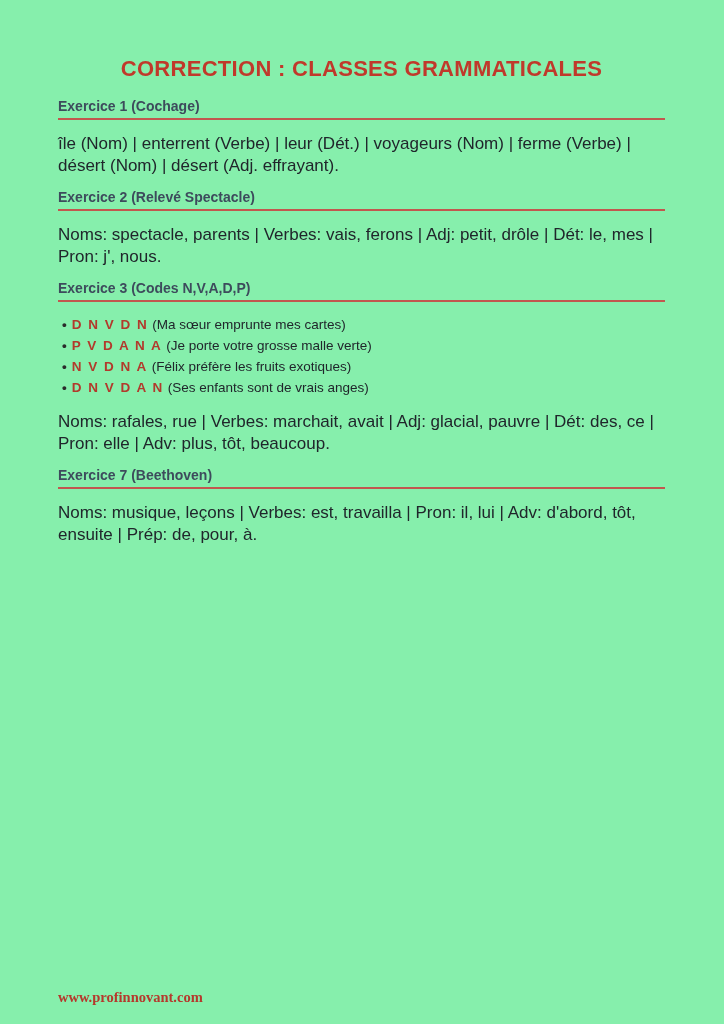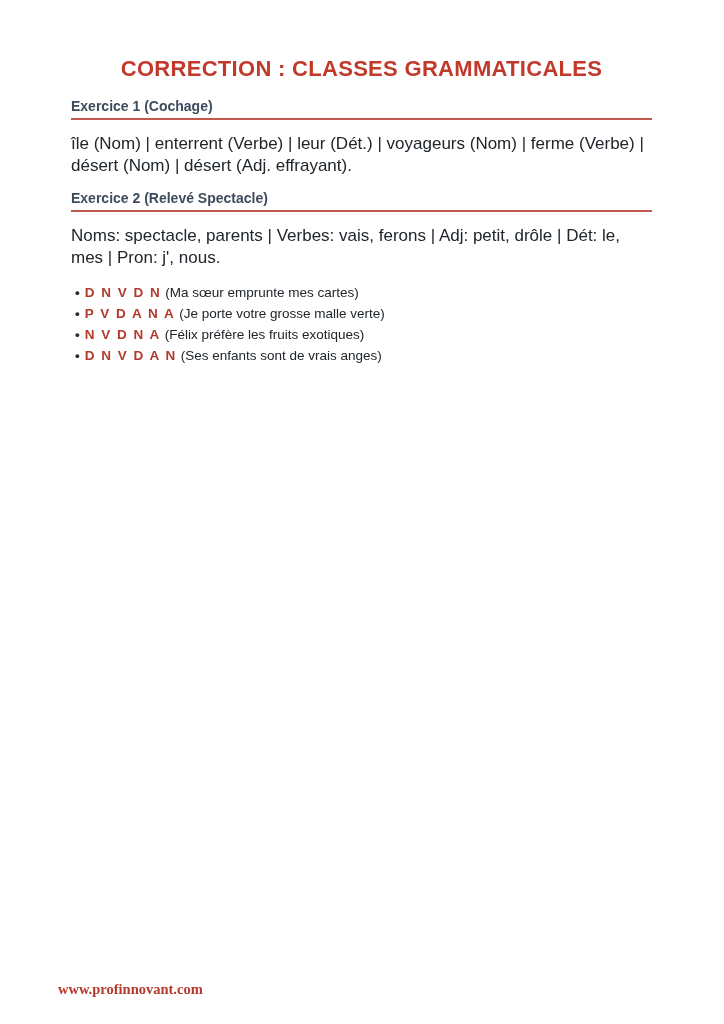--- a/index.html
+++ b/index.html
@@ -5,37 +5,37 @@
   html, body {
     margin: 0;
     padding: 0;
     background: #e9e9e9;
   }
   .page {
     position: relative;
     width: 724px;
     height: 1024px;
     margin: 0 auto;
-    background: #ffffff;
+    background: #86efac;
     box-sizing: border-box;
     padding: 56px 59px 0 58px;
     overflow: hidden;
     font-family: "Liberation Sans", sans-serif;
     color: #20262b;
   }
   .doc-title {
     margin: 0 0 16px 0;
     font-size: 22px;
     line-height: 26px;
     font-weight: bold;
     text-align: center;
     color: #c0392b;
     letter-spacing: 0.3px;
   }
-  .section { margin: 13px; }
+  .section { margin: 0; }
   .section-heading {
     margin: 12px 0 0 0;
     padding-bottom: 3px;
     border-bottom: 2px solid #c2574e;
     font-size: 14px;
     line-height: 17px;
     font-weight: bold;
     color: #3d4b5c;
   }
   .section-text {
@@ -62,21 +62,21 @@
   }
   .code-letters {
     font-weight: bold;
     color: #b23a2c;
     letter-spacing: 1.5px;
     margin-right: 4px;
   }
   .page-footer {
     position: absolute;
     left: 58px;
-    bottom: 26px;
+    bottom: 18px;
     text-align: right;
   }
   .footer-link {
     font-family: "Liberation Serif", serif;
     font-weight: bold;
     font-size: 14.5px;
     color: #b5382c;
     text-decoration: none;
     cursor: pointer;
   }
@@ -90,27 +90,33 @@
   <main id="sections">
       <section class="section">
         <h2 class="section-heading">Exercice 1 (Cochage)</h2>
         <p class="section-text">île (Nom) | enterrent (Verbe) | leur (Dét.) | voyageurs (Nom) | ferme (Verbe) | désert (Nom) | désert (Adj. effrayant).</p>
       </section>
       <section class="section">
         <h2 class="section-heading">Exercice 2 (Relevé Spectacle)</h2>
         <p class="section-text">Noms: spectacle, parents | Verbes: vais, ferons | Adj: petit, drôle | Dét: le, mes | Pron: j', nous.</p>
       </section>
       <section class="section">
+        <h2 class="section-heading">Exercice 3 (Codes N,V,A,D,P)</h2>
         <ul class="code-list">
           <li class="code-item"><span class="code-letters">D N V D N</span><span class="code-sentence">(Ma sœur emprunte mes cartes)</span></li>
           <li class="code-item"><span class="code-letters">P V D A N A</span><span class="code-sentence">(Je porte votre grosse malle verte)</span></li>
           <li class="code-item"><span class="code-letters">N V D N A</span><span class="code-sentence">(Félix préfère les fruits exotiques)</span></li>
           <li class="code-item"><span class="code-letters">D N V D A N</span><span class="code-sentence">(Ses enfants sont de vrais anges)</span></li>
         </ul>
       </section>
       <section class="section">
+        <p class="section-text">Noms: rafales, rue | Verbes: marchait, avait | Adj: glacial, pauvre | Dét: des, ce | Pron: elle | Adv: plus, tôt, beaucoup.</p>
+      </section>
+      <section class="section">
+        <h2 class="section-heading">Exercice 7 (Beethoven)</h2>
+        <p class="section-text">Noms: musique, leçons | Verbes: est, travailla | Pron: il, lui | Adv: d'abord, tôt, ensuite | Prép: de, pour, à.</p>
       </section>
     </main>
 
   <footer class="page-footer">
     <a class="footer-link">www.profinnovant.com</a>
   </footer>
 </div>
 
 </body></html>

